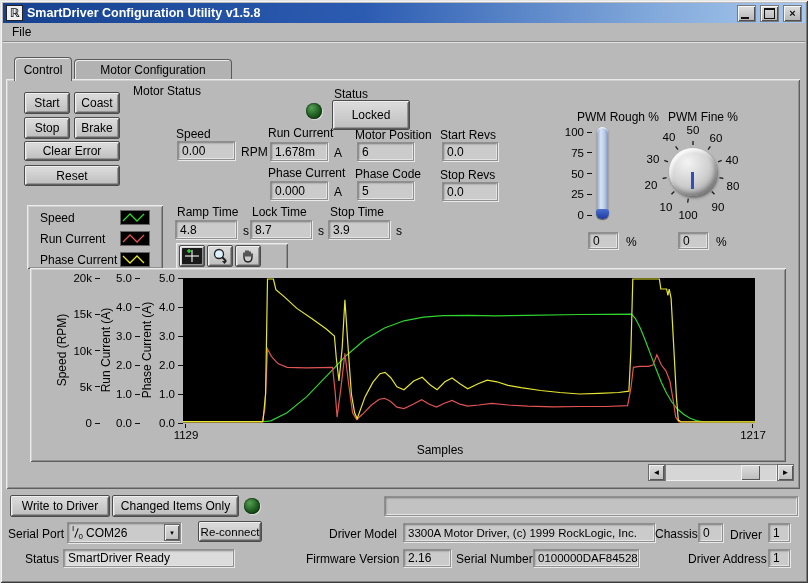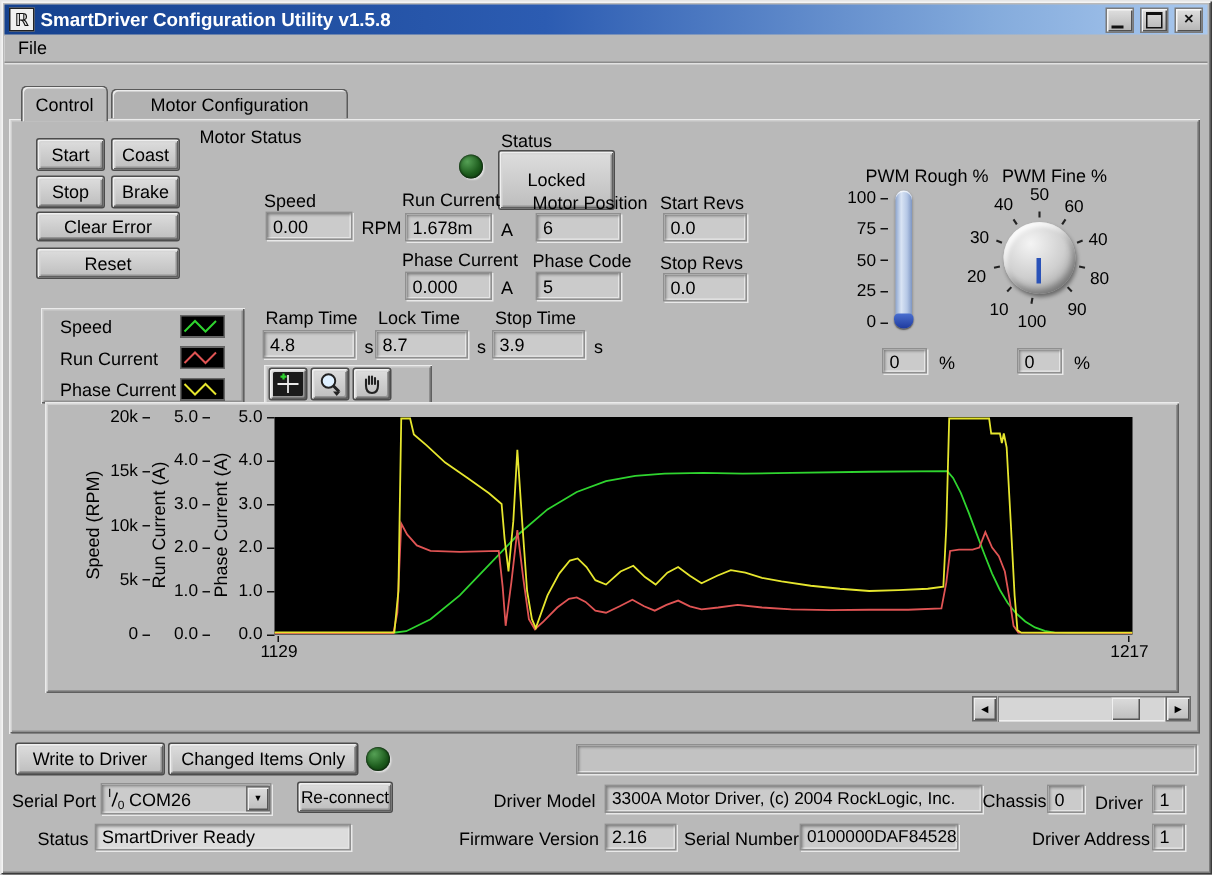--- a/index.html
+++ b/index.html
@@ -83,21 +83,21 @@
     <div class="a btn" style="left:24px;top:92px;width:46px;height:22px;">Start</div>
     <div class="a btn" style="left:74px;top:92px;width:46px;height:22px;">Coast</div>
     <div class="a btn" style="left:24px;top:117px;width:46px;height:22px;">Stop</div>
     <div class="a btn" style="left:74px;top:117px;width:46px;height:22px;">Brake</div>
     <div class="a btn" style="left:24px;top:165px;width:96px;height:21px;">Reset</div>
     <div class="a btn" style="left:24px;top:141px;width:96px;height:20px;">Clear Error</div>
 
     <span class="a lbl" style="left:133px;top:84px;">Motor Status</span>
     <div class="a led" style="left:306px;top:103px;width:16px;height:16px;"></div>
     <span class="a lbl" style="left:334px;top:87px;">Status</span>
-    <div class="a btn" style="left:332px;top:100px;width:78px;height:40px;">Locked</div>
+    <div class="a btn" style="left:332px;top:100px;width:78px;height:30px;">Locked</div>
 
     <span class="a lbl" style="left:176px;top:127px;">Speed</span>
     <div class="a fld" style="left:177px;top:141px;width:58px;height:19px;">0.00</div>
     <span class="a lbl" style="left:241px;top:145px;">RPM</span>
 
     <span class="a lbl" style="left:268px;top:126px;">Run Current</span>
     <div class="a fld" style="left:270px;top:142px;width:58px;height:19px;">1.678m</div>
     <span class="a lbl" style="left:334px;top:146px;">A</span>
 
     <span class="a lbl" style="left:355px;top:128px;text-align:center;">Motor Position</span>
@@ -311,20 +311,21 @@
       <svg id="chart-svg" class="a" style="left:153px;top:10px;background:#000;" width="572" height="145">
           <polyline points="0.0,144.0 78.0,144.0 87.8,142.8 104.0,134.8 123.5,118.9 143.0,98.6 162.5,78.3 182.0,61.6 201.5,50.0 221.0,42.8 240.5,39.2 260.0,37.7 286.0,37.3 312.0,37.8 344.5,37.3 396.5,36.5 448.5,36.1 452.4,40.6 457.6,50.8 462.8,63.8 468.0,77.6 473.2,91.3 478.4,104.4 483.6,115.3 488.8,124.0 494.0,130.5 500.5,136.3 507.0,140.3 513.5,142.6 520.0,143.8 529.8,144.0 572.0,144.0" fill="none" stroke="#2fd42f" stroke-width="1.2"></polyline>
           <polyline points="0.0,144.0 79.3,144.0 81.9,130.5 84.5,71.0 88.4,78.3 94.9,85.6 104.0,89.3 123.5,89.9 149.5,89.3 152.1,113.1 154.1,139.2 157.9,110.2 161.9,75.4 165.8,107.3 169.6,134.8 173.6,141.5 179.4,136.3 188.5,127.0 196.3,121.2 201.5,120.3 207.4,123.3 213.9,129.1 221.0,130.5 230.1,126.2 238.6,121.8 246.4,126.2 253.5,129.1 261.3,125.3 269.1,122.4 276.9,126.2 284.7,128.2 295.8,127.0 308.8,125.3 325.0,127.0 344.5,128.2 370.5,128.8 396.5,128.5 422.5,128.5 444.6,127.6 447.9,110.2 450.4,89.3 456.3,88.4 465.4,88.4 469.9,87.0 473.9,76.8 478.4,87.0 482.9,92.8 486.9,103.0 490.1,121.8 492.7,139.2 495.9,143.8 572.0,144.0" fill="none" stroke="#e05454" stroke-width="1.2"></polyline>
           <polyline points="0.0,143.6 79.9,143.6 82.6,116.0 84.5,1.0 90.4,1.0 92.9,11.6 101.4,18.9 113.8,30.4 128.7,40.6 143.0,50.8 151.4,58.0 153.4,81.2 156.0,103.0 159.2,69.6 161.9,21.8 165.1,69.6 168.4,116.0 171.6,134.8 174.2,140.7 182.0,118.9 189.8,104.4 196.9,95.7 202.1,94.3 208.0,100.0 213.9,108.8 221.0,111.7 230.7,103.0 239.2,99.2 247.0,106.7 254.1,111.7 261.9,103.8 269.1,100.0 276.9,105.8 284.7,110.8 295.1,105.8 304.2,102.1 313.9,103.8 325.0,107.3 338.0,109.6 357.5,112.5 377.0,114.5 396.5,116.0 416.0,115.4 435.5,114.5 445.9,113.1 447.9,72.5 449.8,1.0 476.4,1.0 477.8,11.0 483.6,11.0 484.9,17.4 486.2,11.0 488.1,20.3 490.8,69.6 493.4,118.9 495.3,142.1 497.9,143.8 572.0,143.8" fill="none" stroke="#e6e62e" stroke-width="1.2"></polyline>
         </svg>
 
       <div class="a" style="left:155px;top:156px;width:1px;height:4px;background:#111;"></div>
       <div class="a" style="left:722px;top:156px;width:1px;height:4px;background:#111;"></div>
       <span class="a lbl" style="left:140px;top:161px;width:32px;text-align:center;font-size:11.5px;">1129</span>
       <span class="a lbl" style="left:707px;top:161px;width:32px;text-align:center;font-size:11.5px;">1217</span>
+      <span class="a lbl" style="left:330px;top:175px;width:160px;text-align:center;">Samples</span>
     </div>
 
     <div class="a sbbtn" style="left:648px;top:464px;width:17px;height:17px;">
         <span>◄</span>
       </div>
     <div class="a" style="left:665px;top:464px;width:112px;height:17px;background:#d6d6d6;box-shadow:inset 1px 1px 0 #7a7a7a,inset -1px -1px 0 #f0f0f0;"></div>
     <div class="a" style="left:741px;top:465px;width:19px;height:15px;background:linear-gradient(#dcdcdc,#bdbdbd);box-shadow:inset 1px 1px 0 #f0f0f0,inset -1px -1px 0 #555;"></div>
     <div class="a sbbtn" style="left:777px;top:464px;width:17px;height:17px;">
         <span>►</span>
       </div>
@@ -341,21 +342,21 @@
           <b>I</b>
           <u>0</u>
         </span>
       <span style="flex:1;">COM26</span>
       <span class="sbbtn" style="width:16px;height:17px;font-size:6px;">
           <i style="font-style:normal;">▼</i>
         </span>
     </div>
     <div class="a btn" style="left:198px;top:521px;width:64px;height:21px;font-size:11.5px;">Re-connect</div>
     <span class="a lbl" style="left:325px;top:527px;width:72px;text-align:right;">Driver Model</span>
-    <div class="a fld" style="left:403px;top:523px;width:252px;height:19px;font-size:11.5px;">3300A Motor Driver, (c) 2004 RockLogic, Inc.</div>
+    <div class="a fld" style="left:403px;top:523px;width:252px;height:19px;font-size:11.5px;">3300A Motor Driver, (c) 1999 RockLogic, Inc.</div>
     <span class="a lbl" style="left:655px;top:527px;">Chassis</span>
     <div class="a fld" style="left:698px;top:523px;width:25px;height:19px;">0</div>
     <span class="a lbl" style="left:730px;top:528px;text-align:right;">Driver</span>
     <div class="a fld" style="left:768px;top:523px;width:22px;height:19px;">1</div>
 
     <span class="a lbl" style="left:25px;top:552px;">Status</span>
     <div class="a fld light" style="left:63px;top:549px;width:171px;height:18px;">SmartDriver Ready</div>
     <span class="a lbl" style="left:306px;top:552px;width:90px;text-align:right;">Firmware Version</span>
     <div class="a fld" style="left:403px;top:549px;width:48px;height:18px;">2.16</div>
     <span class="a lbl" style="left:456px;top:552px;">Serial Number</span>

